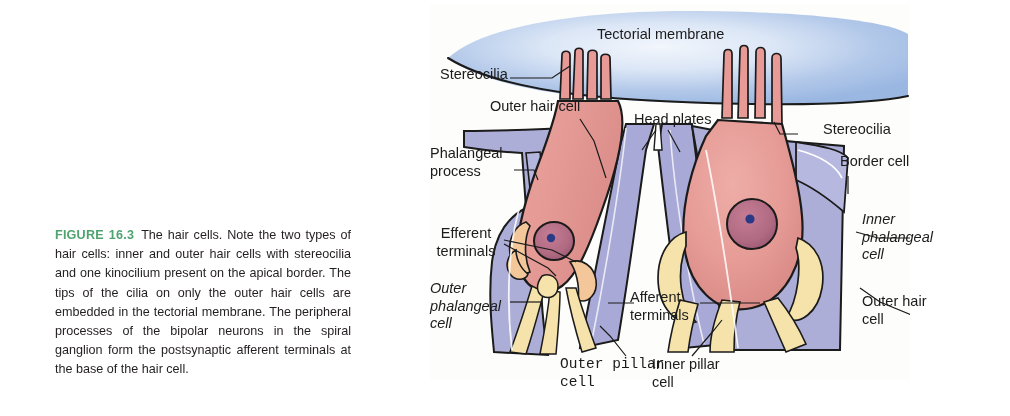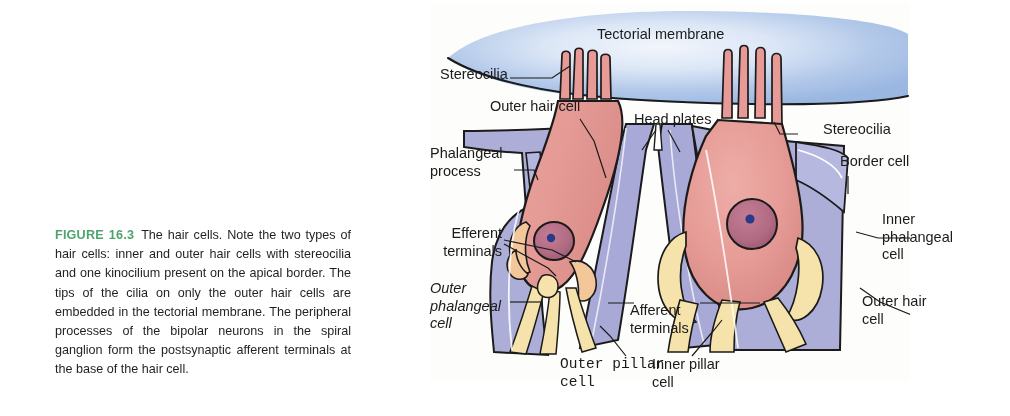--- a/index.html
+++ b/index.html
@@ -272,29 +272,29 @@
   </svg>
 
   <div class="lbl" style="left:167px; top:26px;">Tectorial membrane</div>
   <div class="lbl" style="left:10px;  top:66px;">Stereocilia</div>
   <div class="lbl" style="left:60px;  top:98px;">Outer hair cell</div>
   <div class="lbl" style="left:204px; top:111px;">Head plates</div>
   <div class="lbl" style="left:373px; top:121px;margin-left:20px;">Stereocilia</div>
   <div class="lbl ctr" style="left:0px; top:145px; width:82px;">Phalangeal
 process</div>
   <div class="lbl" style="left:410px; top:153px;">Border cell</div>
-  <div class="lbl ctr" style="left:452px; top:211px; width:116px;">Inner
+  <div class="lbl ctr" style="left:432px; top:211px; width:116px;font-style:italic;">Inner
 phalangeal
 cell</div>
-  <div class="lbl rgt" style="left:0px; top:225px; width:72px;">Efferent
+  <div class="lbl rgt" style="left:0px; top:225px; width:72px;text-align:center;">Efferent
 terminals</div>
   <div class="lbl ctr" style="left:0px; top:280px; width:80px;font-style:italic;">Outer
 phalangeal
 cell</div>
-  <div class="lbl ctr" style="left:200px; top:302px; width:76px;">Afferent
+  <div class="lbl ctr" style="left:200px; top:289px; width:76px;">Afferent
 terminals</div>
   <div class="lbl ctr" style="left:432px; top:293px; width:112px;">Outer hair
 cell</div>
   <div class="lbl ctr" style="left:130px; top:356px; width:100px;font-family:Liberation Mono, monospace;">Outer pillar
 cell</div>
   <div class="lbl ctr" style="left:222px; top:356px; width:100px;">Inner pillar
 cell</div>
 </div>
 
 </body></html>

